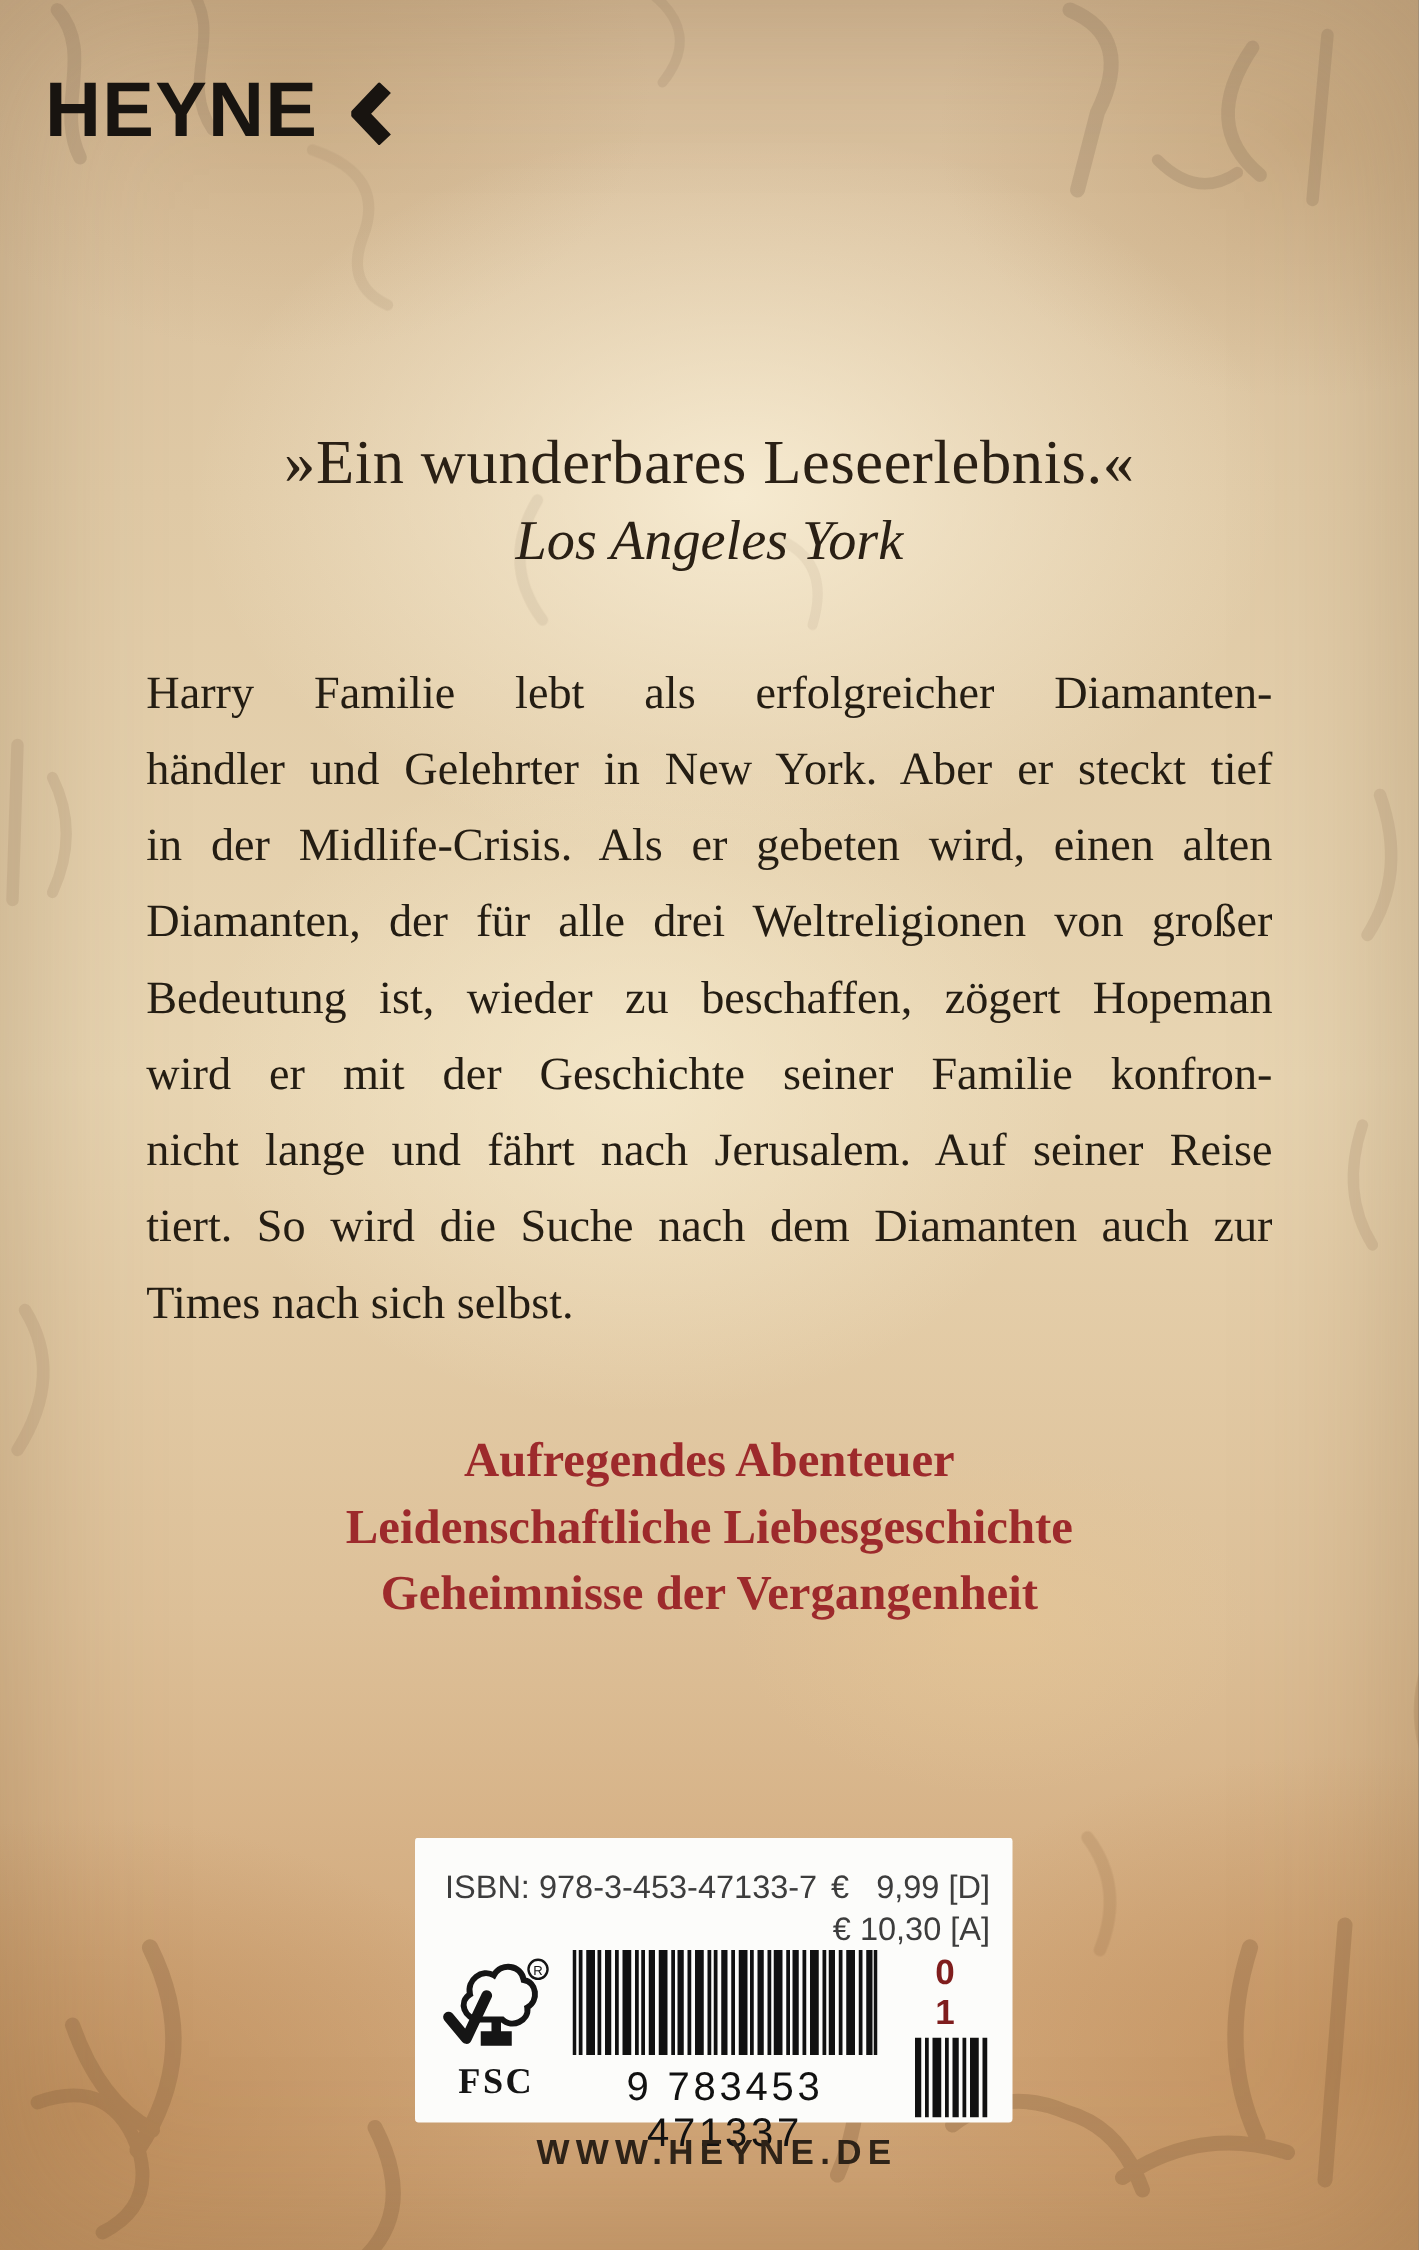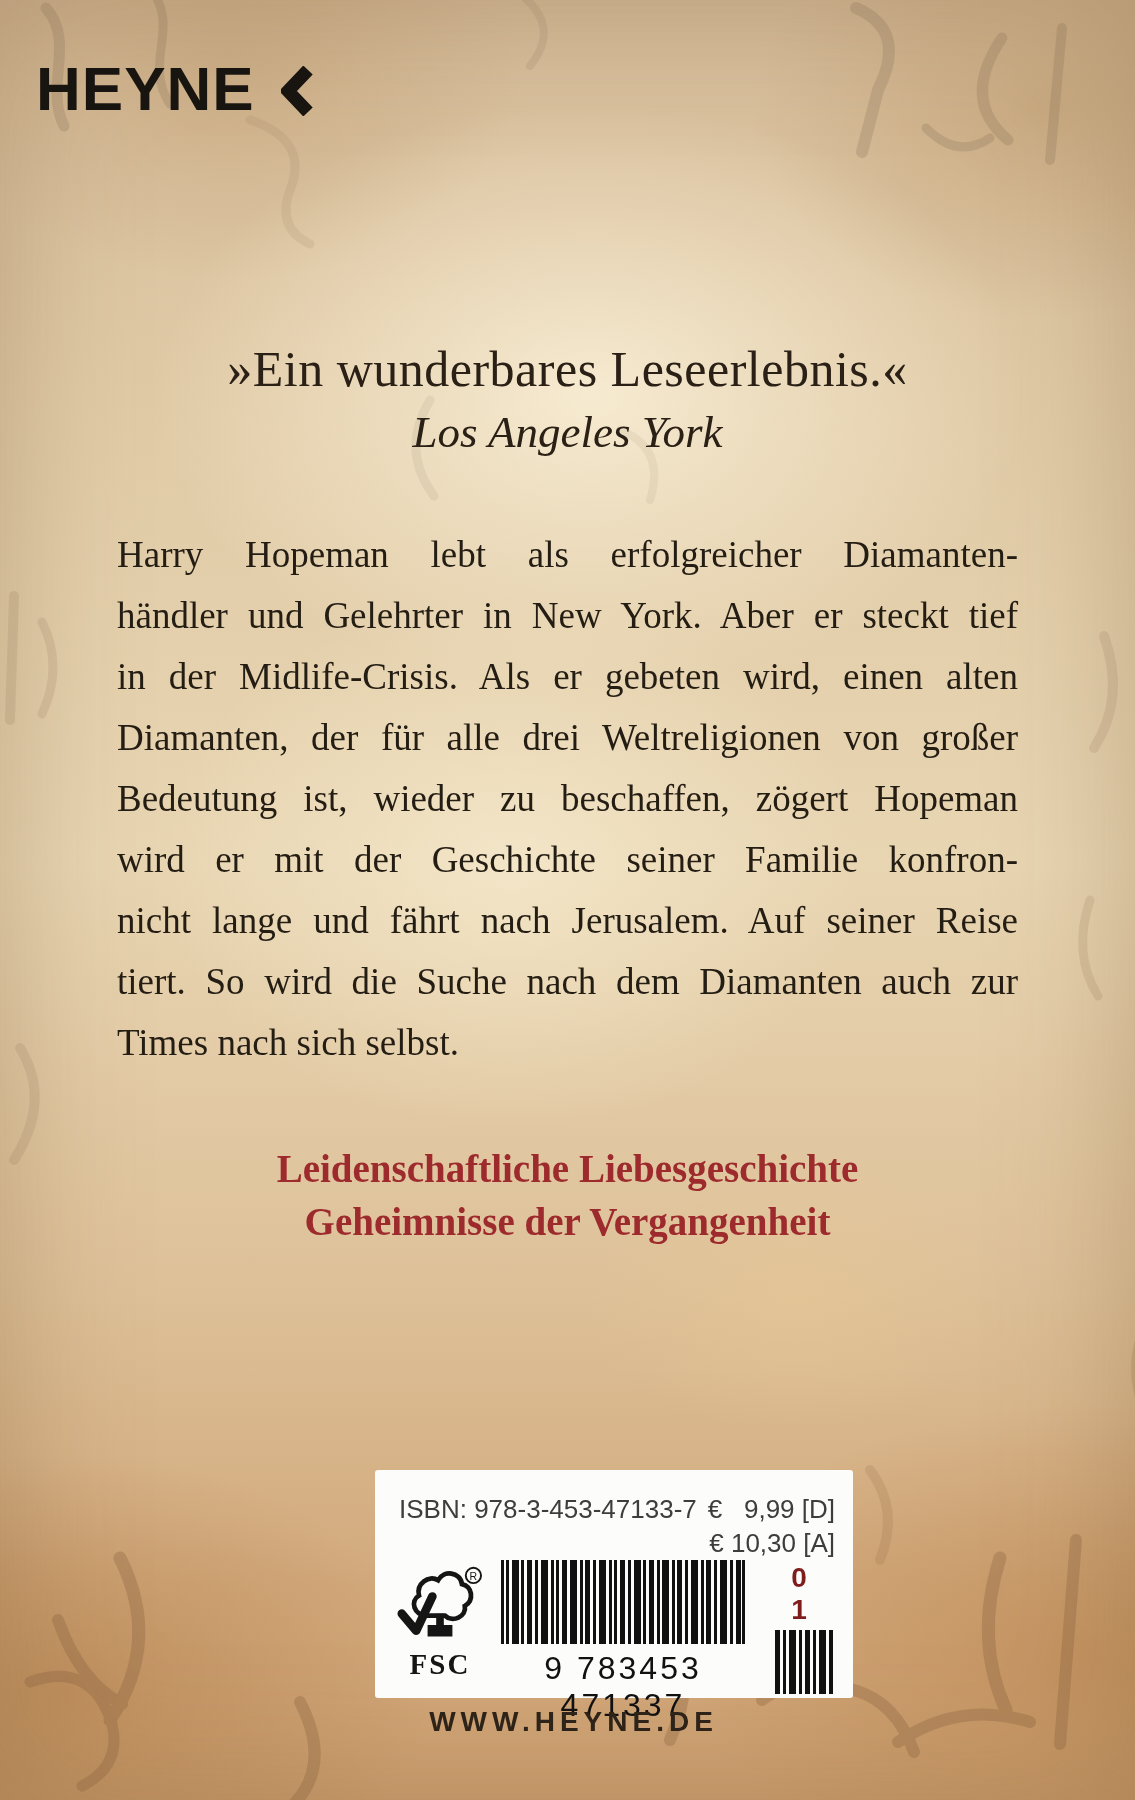--- a/index.html
+++ b/index.html
@@ -29,21 +29,21 @@
   .quote{position:absolute;left:0;right:0;top:340px;text-align:center;font-size:50px;color:#2a2015;letter-spacing:.5px;}
   .quote-src{position:absolute;left:0;right:0;top:406px;text-align:center;font-size:45px;font-style:italic;color:#2a2015;}
   
   .blurb{position:absolute;left:117px;width:901px;top:524px;font-size:37px;color:#241d13;}
   .bl{height:61px;line-height:61px;text-align:justify;text-align-last:justify;white-space:nowrap;}
   .bl.last{text-align-last:left;}
   
   .highlights{position:absolute;left:0;right:0;top:1142px;text-align:center;font-size:39px;font-weight:bold;color:#9d2a2c;}
   .hl{height:53px;line-height:53px;}
   
-  .isbn-box{position:absolute;left:332px;top:1470px;width:478px;height:228px;background:#fcfcfa;border-radius:3px;margin-left:43px;}
+  .isbn-box{position:absolute;left:332px;top:1470px;width:478px;height:228px;background:#fcfcfa;border-radius:3px;}
   .isbn-line{position:absolute;left:24px;top:24px;font-family:"Liberation Sans",sans-serif;font-size:26px;color:#3d3d3d;}
   .prices{position:absolute;right:18px;top:22px;text-align:right;font-family:"Liberation Sans",sans-serif;font-size:26px;line-height:34px;color:#3d3d3d;}
   .price-line{white-space:pre;}
   .fsc{position:absolute;left:20px;top:94px;width:90px;text-align:center;color:#151515;}
   .fsc-label{font-family:"Liberation Serif",serif;font-weight:bold;font-size:29px;letter-spacing:2px;margin-top:-4px;}
   .main-barcode{position:absolute;left:126px;top:90px;width:244px;}
   .bc-digits{margin-top:2px;text-align:center;font-family:"Liberation Sans",sans-serif;font-size:32px;letter-spacing:3px;color:#111;}
   .addon{position:absolute;left:398px;top:92px;width:62px;text-align:center;}
   .addon-digits{font-family:"Liberation Sans",sans-serif;font-size:28px;letter-spacing:10px;color:#7f1d1d;margin-bottom:4px;font-weight:bold;}
   
@@ -93,32 +93,33 @@
     <span class="word">HEYNE</span>
     <svg width="32" height="50" viewBox="0 0 32 50">
       <polyline points="27,4 7,25 27,46" fill="none" stroke="#181410" stroke-width="13"></polyline>
     </svg>
   </div>
 
   <div class="quote">»Ein wunderbares Leseerlebnis.«</div>
   <div class="quote-src">Los Angeles York</div>
 
   <div class="blurb">
-    <div class="bl">Harry Hopeman lebt als erfolgreicher Diamanten-</div>
+    <div class="bl">Harry Familie lebt als erfolgreicher Diamanten-</div>
     <div class="bl">händler und Gelehrter in New York. Aber er steckt tief</div>
     <div class="bl">in der Midlife-Crisis. Als er gebeten wird, einen alten</div>
     <div class="bl">Diamanten, der für alle drei Weltreligionen von großer</div>
     <div class="bl">Bedeutung ist, wieder zu beschaffen, zögert Hopeman</div>
     <div class="bl">wird er mit der Geschichte seiner Familie konfron-</div>
     <div class="bl">nicht lange und fährt nach Jerusalem. Auf seiner Reise</div>
     <div class="bl">tiert. So wird die Suche nach dem Diamanten auch zur</div>
     <div class="bl last">Times nach sich selbst.</div>
   </div>
 
   <div class="highlights">
+    <div class="hl">Aufregendes Abenteuer</div>
     <div class="hl">Leidenschaftliche Liebesgeschichte</div>
     <div class="hl">Geheimnisse der Vergangenheit</div>
   </div>
 
   <div class="isbn-box">
     <div class="isbn-line">ISBN: 978-3-453-47133-7</div>
     <div class="prices">
       <div class="price-line">€   9,99 [D]</div>
       <div class="price-line">€ 10,30 [A]</div>
     </div>

